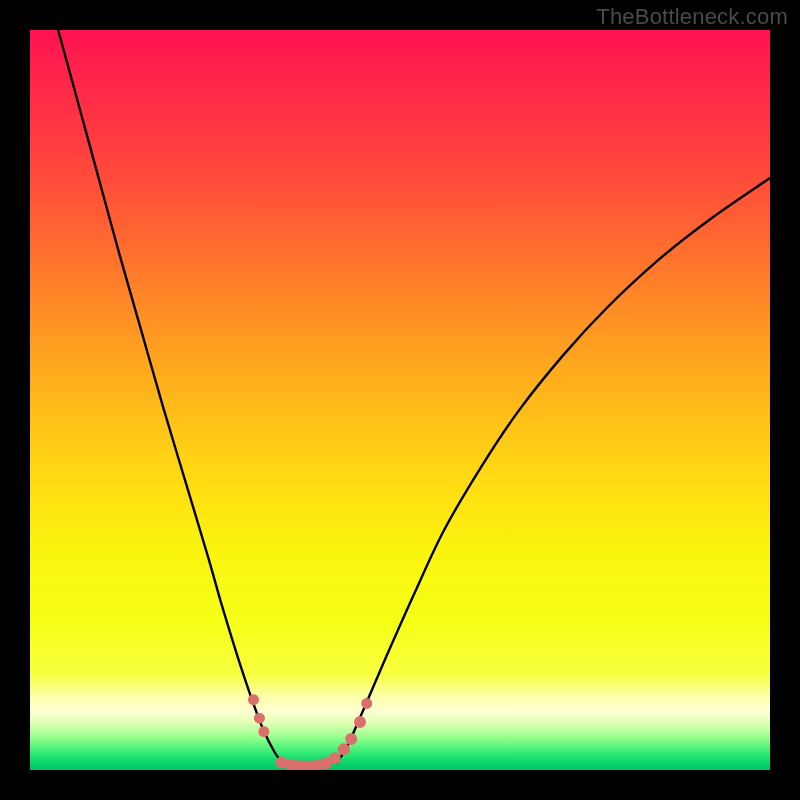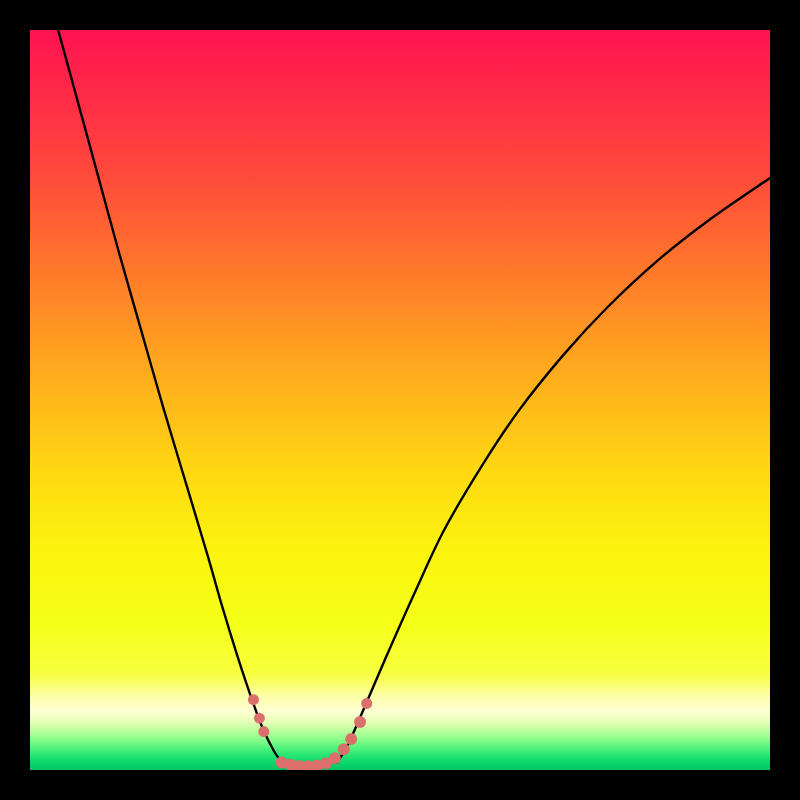--- a/index.html
+++ b/index.html
@@ -35,20 +35,21 @@
     user-select: none;
   }
   svg {
     display: block;
   }
 </style>
 </head>
 <body>
 
 <div class="frame">
+  <div class="watermark">TheBottleneck.com</div>
   <div class="plot">
     <svg id="chart-svg" width="740" height="740" viewBox="0 0 740 740" preserveAspectRatio="none">
         <defs>
           <linearGradient id="bg-grad" x1="0" y1="0" x2="0" y2="1">
             <stop offset="0.000%" stop-color="#ff1351"></stop>
             <stop offset="10.000%" stop-color="#ff2e46"></stop>
             <stop offset="20.000%" stop-color="#ff4b3a"></stop>
             <stop offset="30.000%" stop-color="#ff6f2e"></stop>
             <stop offset="40.000%" stop-color="#ff9523"></stop>
             <stop offset="50.000%" stop-color="#ffb81a"></stop>

